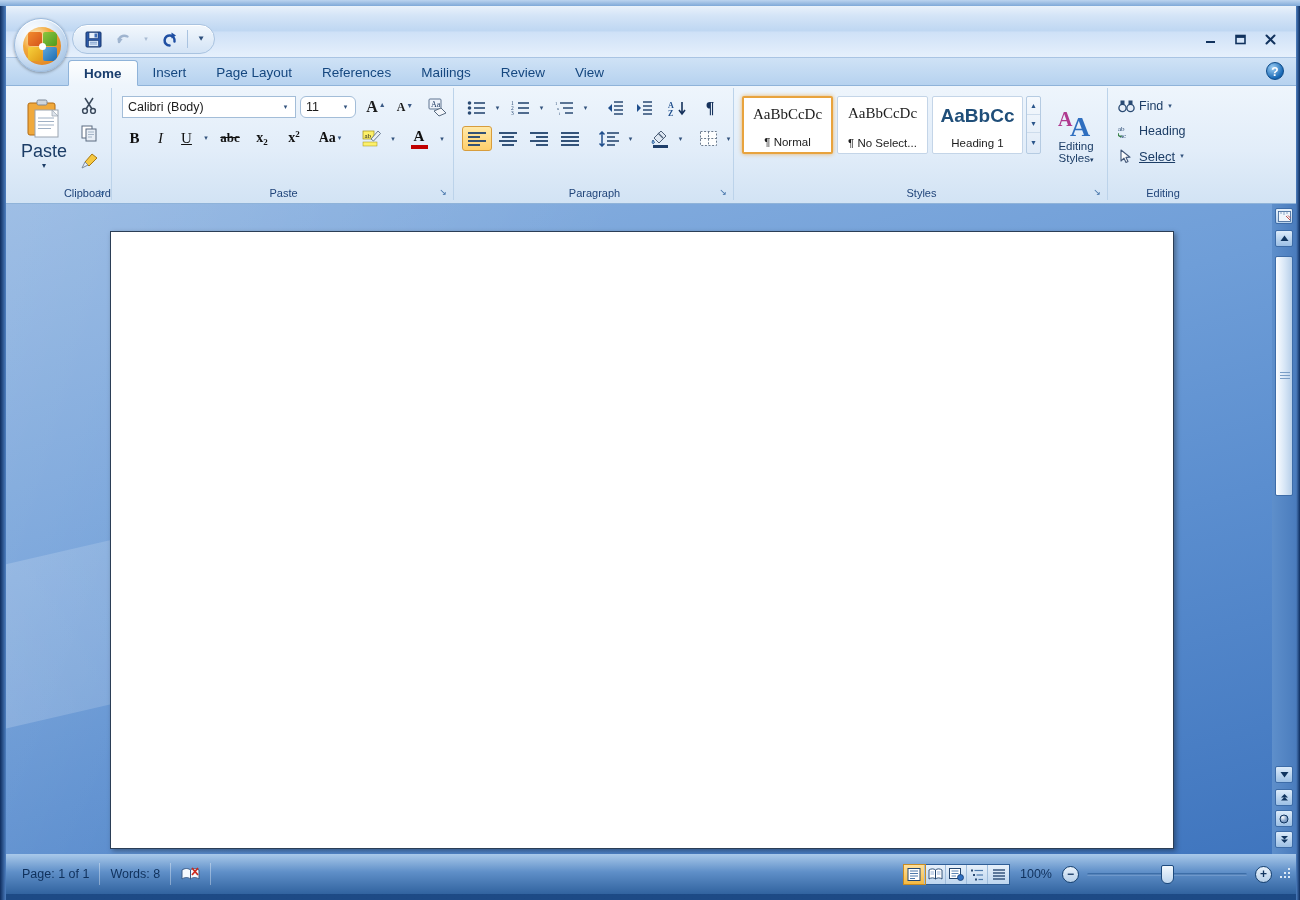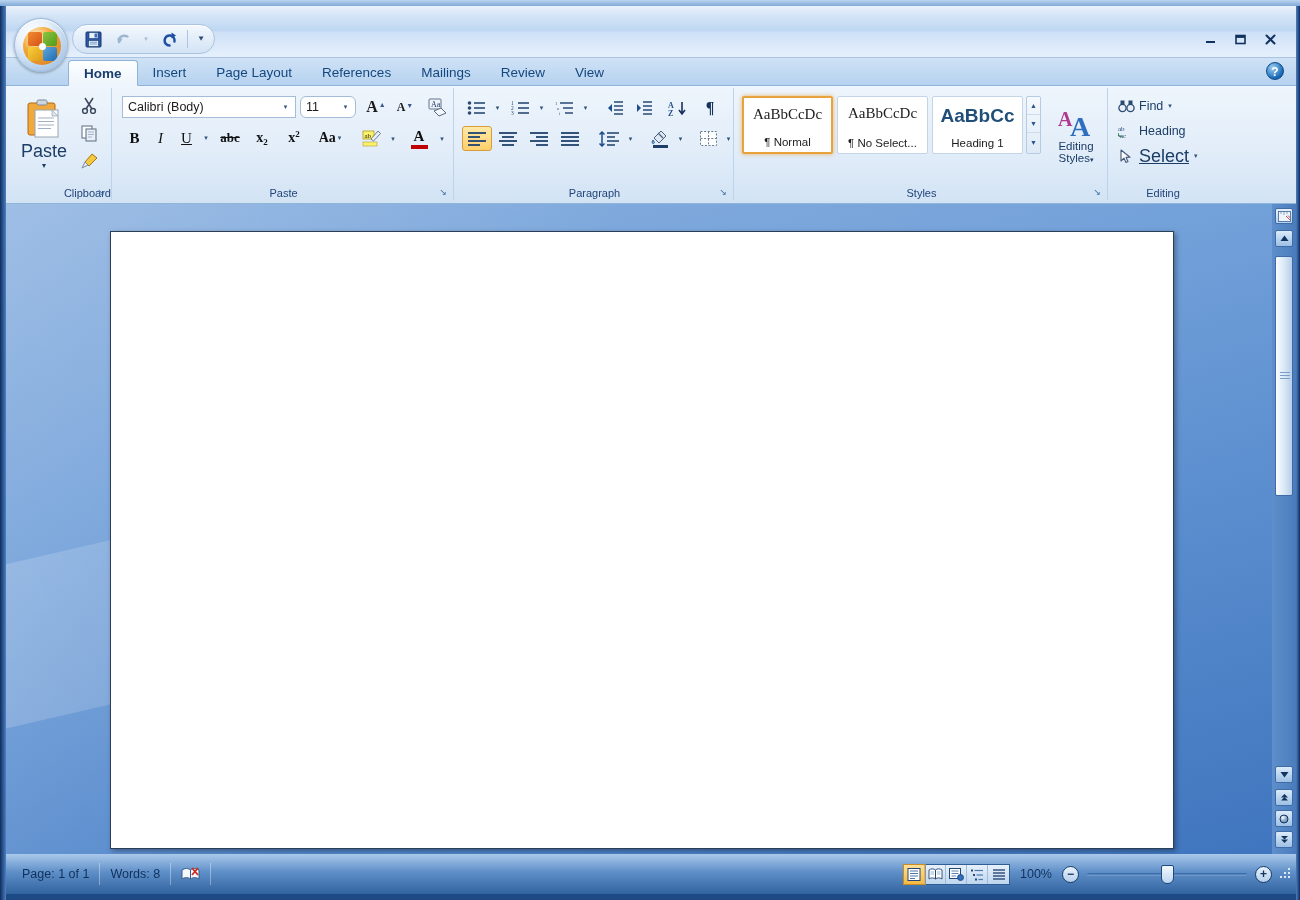--- a/index.html
+++ b/index.html
@@ -703,21 +703,21 @@
           <text x="0" y="7" font-family="Liberation Serif, serif" font-size="7" fill="#2a4a73">ab</text>
           <text x="2" y="14" font-family="Liberation Serif, serif" font-size="7" fill="#2a4a73">ac</text>
           <path d="M0 9 C0 12 2 13 4 12" stroke="#2f7d3f" stroke-width="1.3" fill="none"></path>
         </svg>
         <span style="font-size:12.5px;color:#1c3d66;">Heading</span>
       </div>
       <div class="rbtn" style="left:4px; top:56px; width:96px; height:24px; justify-content:flex-start; padding-left:3px;">
         <svg class="ic" width="17" height="15" viewBox="0 0 17 15" style="margin-right:4px;">
           <path d="M3 1 L3 12 L6 9.2 L8 13.5 L10 12.6 L8 8.4 L12 8.2 Z" fill="#fdfdfd" stroke="#44597a" stroke-width="1.1" stroke-linejoin="round"></path>
         </svg>
-        <span style="font-size:18px;color:#1c3d66;text-decoration:underline;">Select</span>
+        <span style="font-size:13px;color:#1c3d66;text-decoration:underline;">Select</span>
         <span style="font-size:7px;color:#33537d;margin-left:5px;">▾</span>
       </div>
       <div class="rgroup-label">Editing</div>
     </div>
   </div>
 
   <div id="docarea">
     <div class="streak"></div>
     <div id="page"></div>
 

